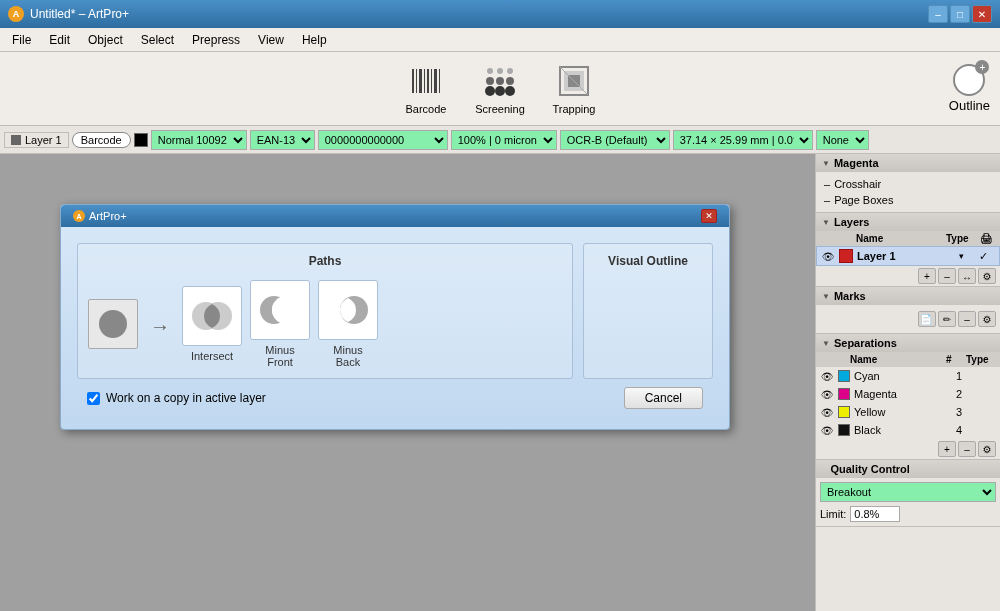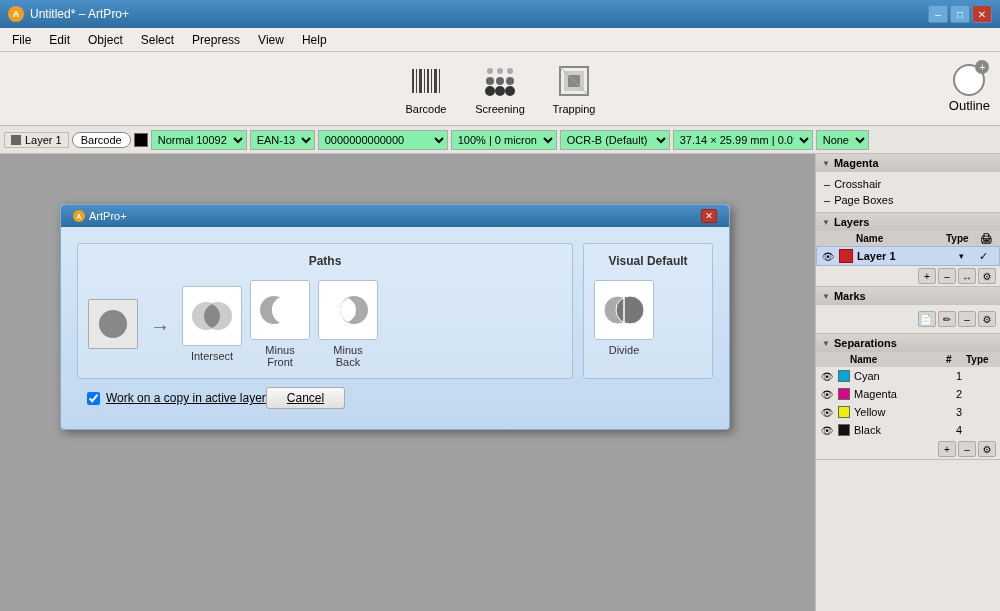--- a/index.html
+++ b/index.html
@@ -232,23 +232,22 @@
       border: 1px solid #aaa;
       background: #e8e8e8;
       border-radius: 2px;
       display: flex; align-items: center; justify-content: center;
     }
 
     
     .dialog-footer {
       display: flex;
       align-items: center;
-      justify-content: flex-start;
+      justify-content: space-between;
       padding: 8px 10px 4px;
-      text-decoration: underline;
     }
     .checkbox-row { display: flex; align-items: center; gap: 6px; font-size: 12px; }
     .cancel-btn {
       background: linear-gradient(to bottom, #f8f8f8, #e0e0e0);
       border: 1px solid #aaa;
       border-radius: 3px;
       padding: 3px 20px;
       font-size: 12px;
       cursor: pointer;
     }
@@ -499,34 +498,21 @@
                     <path d="M24 12 Q32 16 32 24 Q32 32 24 36 Q16 32 16 24 Q16 16 24 12 Z" fill="white"></path>
                   </svg>
                 </div>
                 <span class="op-label" style="white-space:pre-line;">Minus
 Back</span>
               </div>
             </div>
           </div>
 
           <div class="visual-section">
-            <div class="section-title">Visual Default</div>
-            <div class="ops-row">
-
-              <div class="op-btn">
-                <div class="op-icon">
-                  <svg width="48" height="48" viewBox="0 0 48 48">
-                    <ellipse cx="18" cy="24" rx="14" ry="14" fill="#aaa" stroke="white" stroke-width="1"></ellipse>
-                    <ellipse cx="30" cy="24" rx="14" ry="14" fill="#777" stroke="white" stroke-width="1"></ellipse>
-                    <line x1="24" y1="10" x2="24" y2="38" stroke="white" stroke-width="1.5"></line>
-                  </svg>
-                </div>
-                <span class="op-label">Divide</span>
-              </div>
-            </div>
+            <div class="section-title">Visual Outline</div>
           </div>
         </div>
 
         <div class="dialog-footer">
           <div class="checkbox-row">
             <input type="checkbox" checked="" style="">
             <span>Work on a copy in active layer</span>
           </div>
           <button class="cancel-btn">Cancel</button>
         </div>
@@ -639,14 +625,29 @@
           <div style="width:30px;"></div>
         </div>
         <div style="display:flex; justify-content:flex-end; gap:2px; padding:2px 4px;">
           <div class="layer-action-btn">+</div>
           <div class="layer-action-btn">–</div>
           <div class="layer-action-btn">⚙</div>
         </div>
       </div>
     </div>
 
+    <div class="panel-section">
+      <div class="panel-header">
+        <span class="triangle" style="color:#ccc;">–</span>
+        <span>Quality Control</span>
+      </div>
+      <div class="panel-body">
+        <select class="bc-select" style="width:100%; margin-bottom:4px;">
+          <option>Breakout</option>
+        </select>
+        <div style="display:flex; align-items:center; gap:4px;">
+          <span>Limit:</span>
+          <input type="text" value="0.8%" style="width: 50px; font-size: 11px; border: 1px solid rgb(170, 170, 170); padding: 1px 3px;">
+        </div>
+      </div>
+    </div>
   </div>
 </div>
 
 </body></html>

